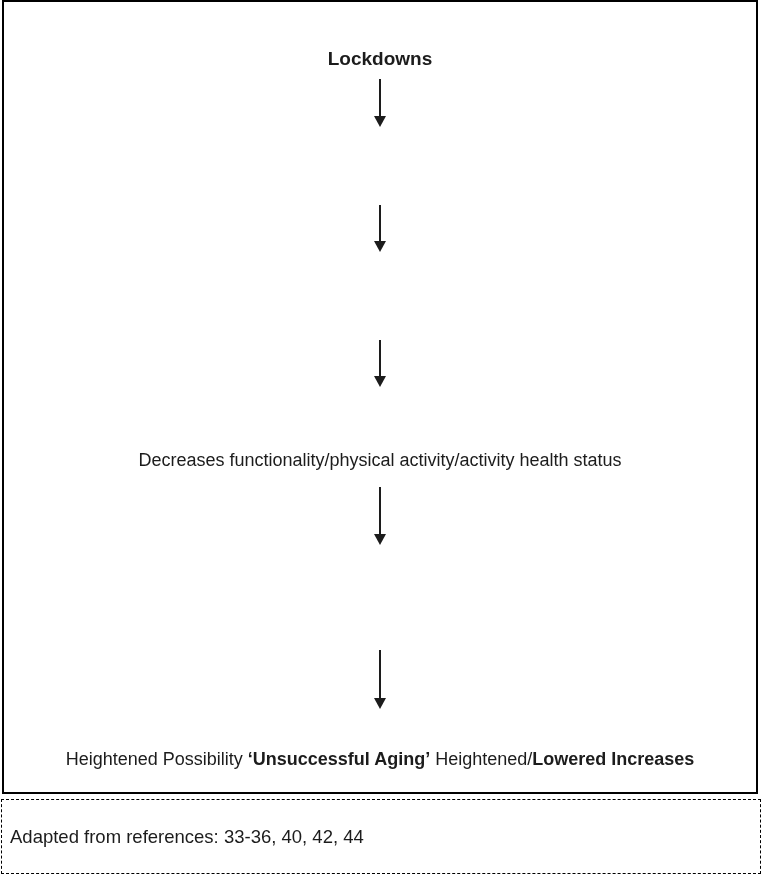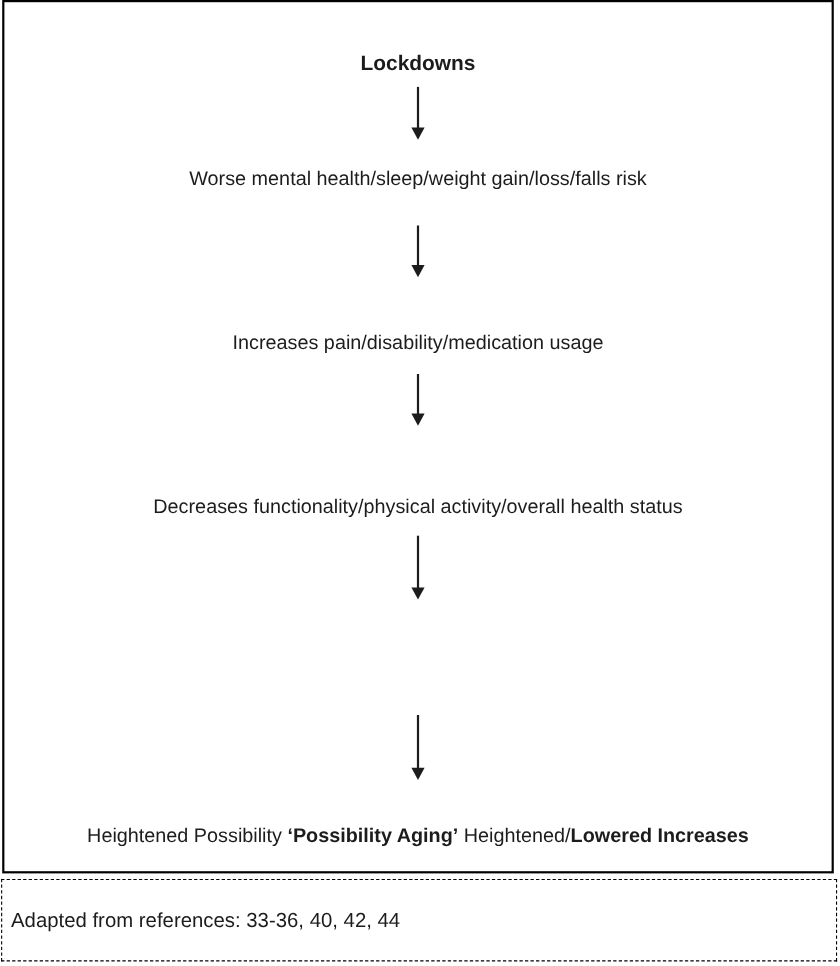--- a/index.html
+++ b/index.html
@@ -91,36 +91,34 @@
 <body>
 
 <div class="stage">
 
   <div class="figure">
 
     <div class="node node-title">Lockdowns</div>
 
     <div class="arrow arrow-1"></div>
 
-    <div class="node node-step1">Worse mental health/sleep/weight gain/loss/falls risk</div>
 
     <div class="arrow arrow-2"></div>
 
-    <div class="node node-step2">Increases pain/disability/medication usage</div>
 
     <div class="arrow arrow-3"></div>
 
-    <div class="node node-step3">Decreases functionality/physical activity/overall health status</div>
+    <div class="node node-step3">Decreases functionality/physical activity/activity health status</div>
 
     <div class="arrow arrow-4"></div>
 
 
     <div class="arrow arrow-5"></div>
 
-    <div class="node node-outcome"><span>Heightened Possibility </span><b>‘Possibility Aging’</b><span> Heightened/</span><b>Lowered Increases</b></div>
+    <div class="node node-outcome"><span>Heightened Possibility </span><b>‘Unsuccessful Aging’</b><span> Heightened/</span><b>Lowered Increases</b></div>
 
   </div>
 
   <div class="caption-box">
     <span class="caption-text">Adapted from references: 33-36, 40, 42, 44</span>
   </div>
 
 </div>
 
 </body></html>

